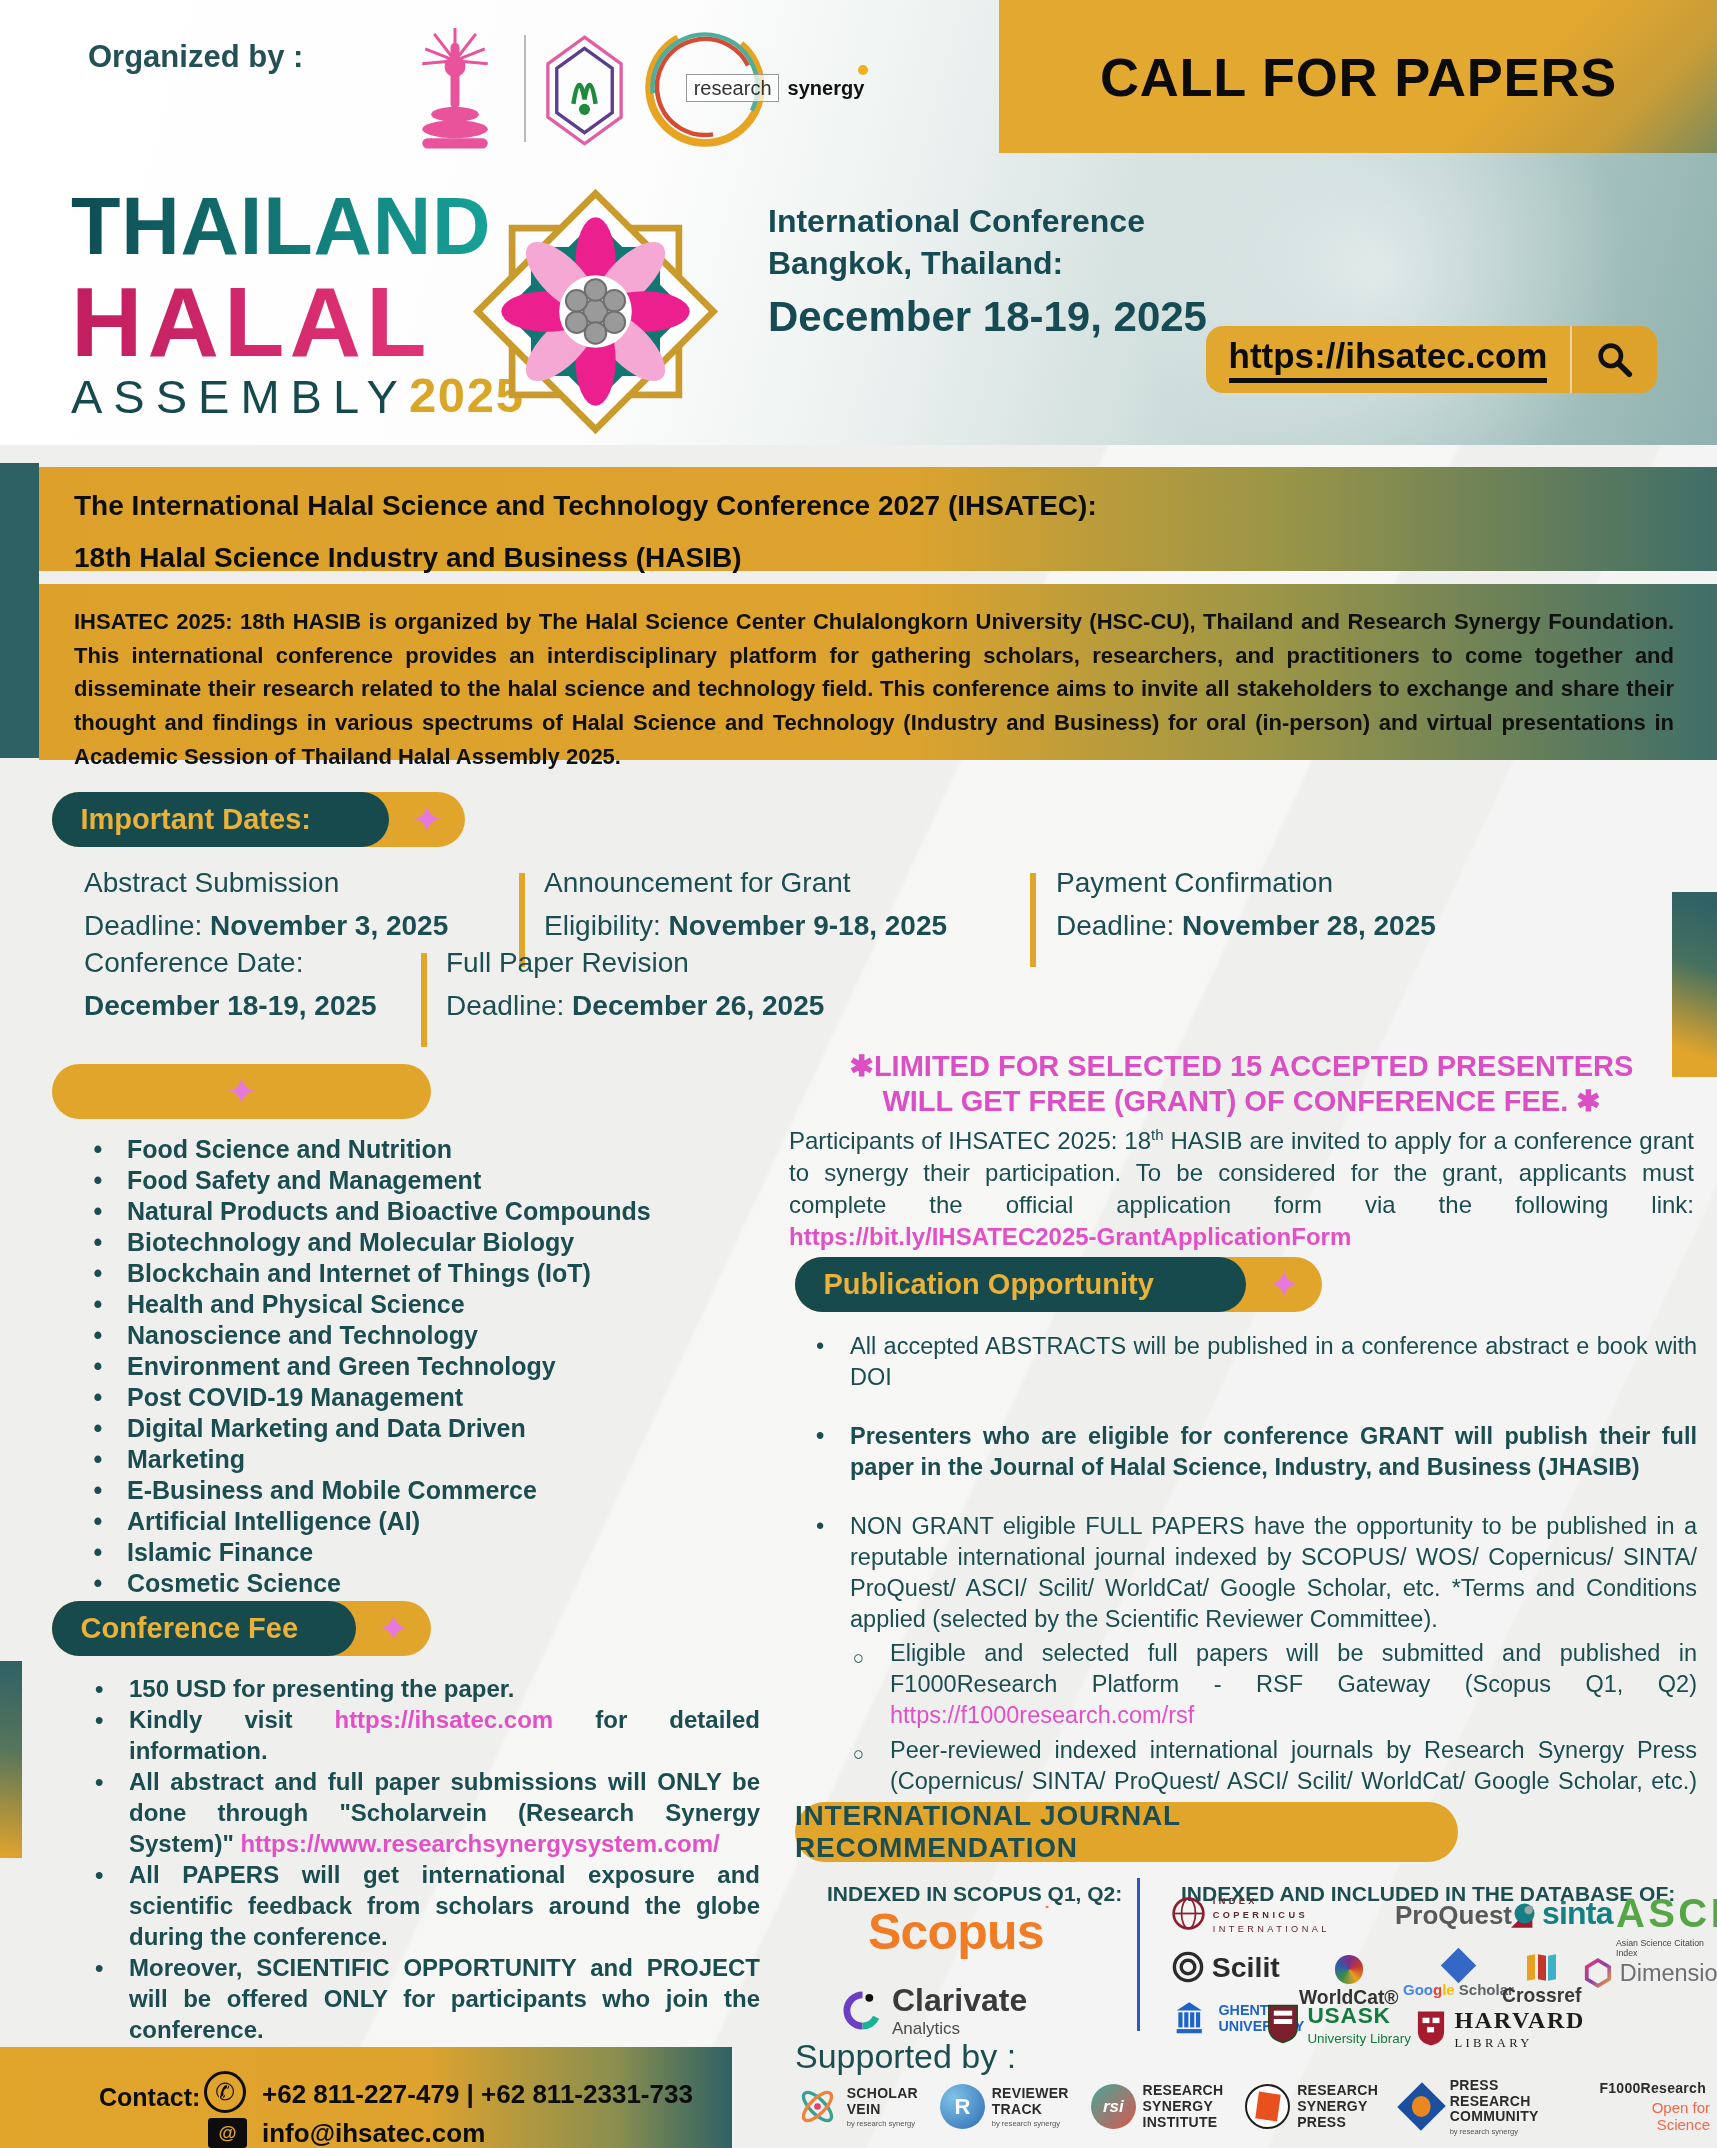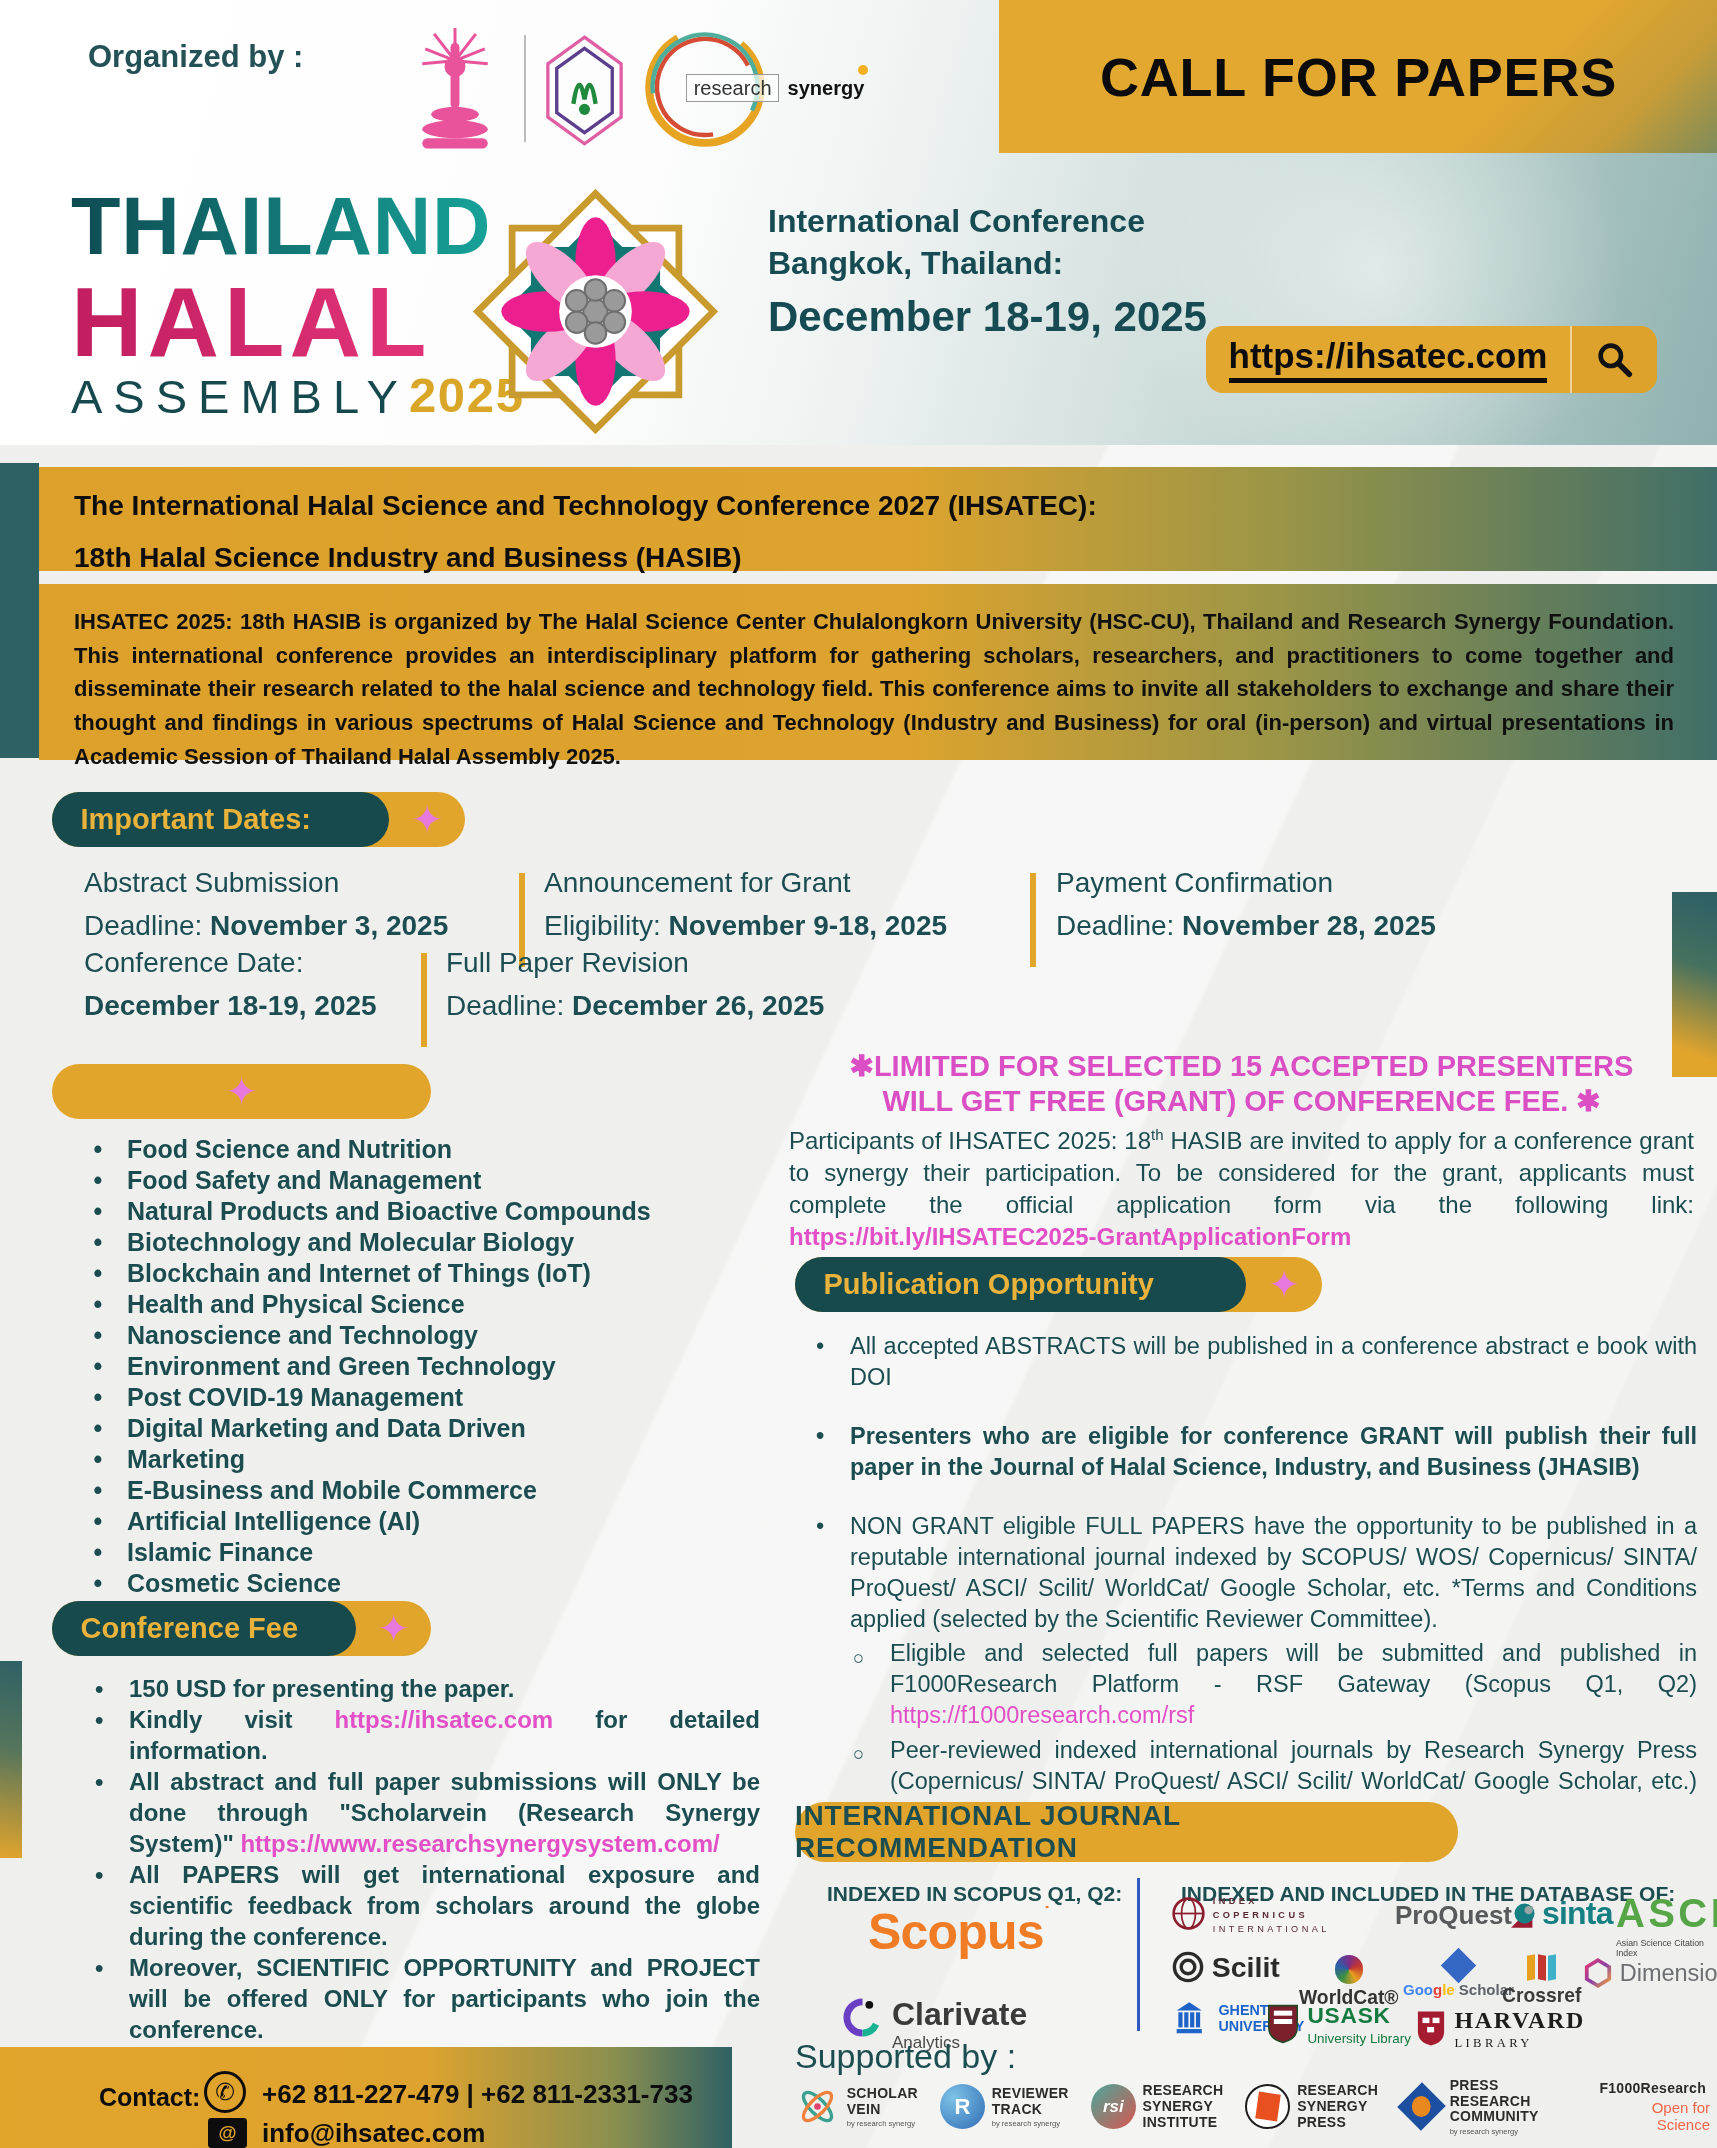--- a/index.html
+++ b/index.html
@@ -90,21 +90,21 @@
   .jrpill{ left:795px; top:1802px; width:663px; height:60px; background:#E2A52C; border-radius:34px;
     display:flex; align-items:center; justify-content:center; }
   .jrpill span{ font-size:28px; font-weight:800; color:#1C4D50; letter-spacing:0.8px; }
   .colhead{ font-size:21px; font-weight:800; color:#1C4D50; }
   .bluediv{ left:1137px; top:1878px; width:3.4px; height:153px; background:#3056C0; }
 
   
   .scopus{ left:868px; top:1903px; font-size:50px; font-weight:700; color:#F07C26; letter-spacing:-0.8px; }
   .scopus i{ font-style:normal; font-size:20px; vertical-align:top; }
   .clarivate{ left:843px; top:1982px; display:flex; align-items:center; gap:10px; }
-  .clarivate .ct b{ display:block; font-size:32px; color:#3a3a3a;margin-top:14px; }
+  .clarivate .ct b{ display:block; font-size:32px; color:#3a3a3a; }
   .clarivate .ct span{ display:block; font-size:17px; color:#4a4a4a; margin-top:0; }
   .ic-lock{ left:1171px; top:1893px; display:flex; align-items:center; gap:6.7px; }
   .ic-txt b{ display:block; font-size:16px; color:#8C1D2F; letter-spacing:0.8px; line-height:1.15; }
   .ic-txt span{ display:block; font-size:9.2px; color:#5a2a33; letter-spacing:3.4px; margin-top:3.4px; }
   .proquest{ left:1395px; top:1900px; font-size:26px; font-weight:700; color:#58595b; }
   .proquest em{ font-style:normal; color:#9b1b30; }
   .sinta{ left:1512px; top:1895px; display:flex; align-items:center; gap:5px; }
   .sinta b{ font-size:32px; color:#157F83; font-weight:700; letter-spacing:-0.8px; }
   .asci{ left:1616px; top:1891px; }
   .asci b{ font-size:40px; color:#56A546; letter-spacing:3.4px; display:block; }

